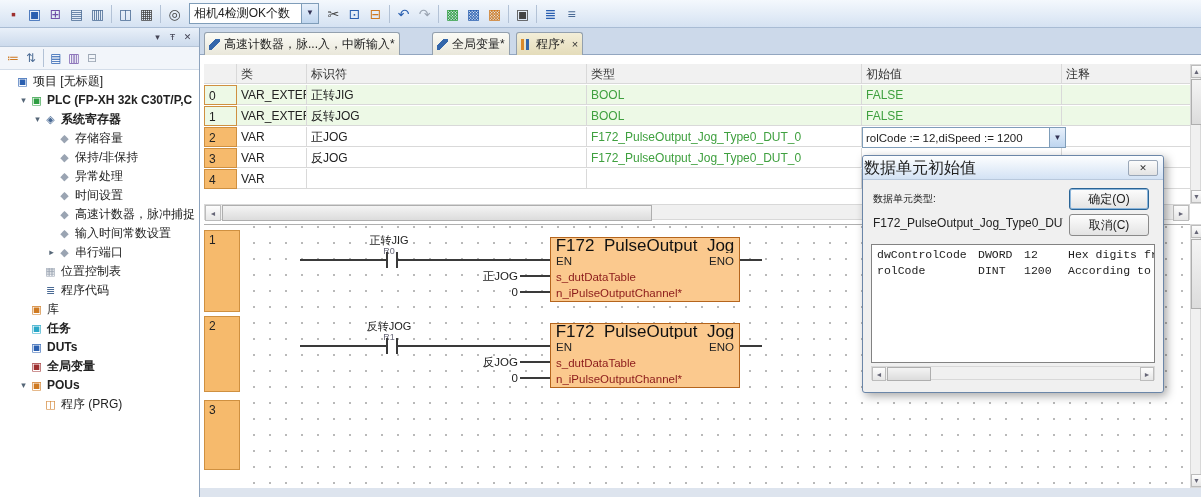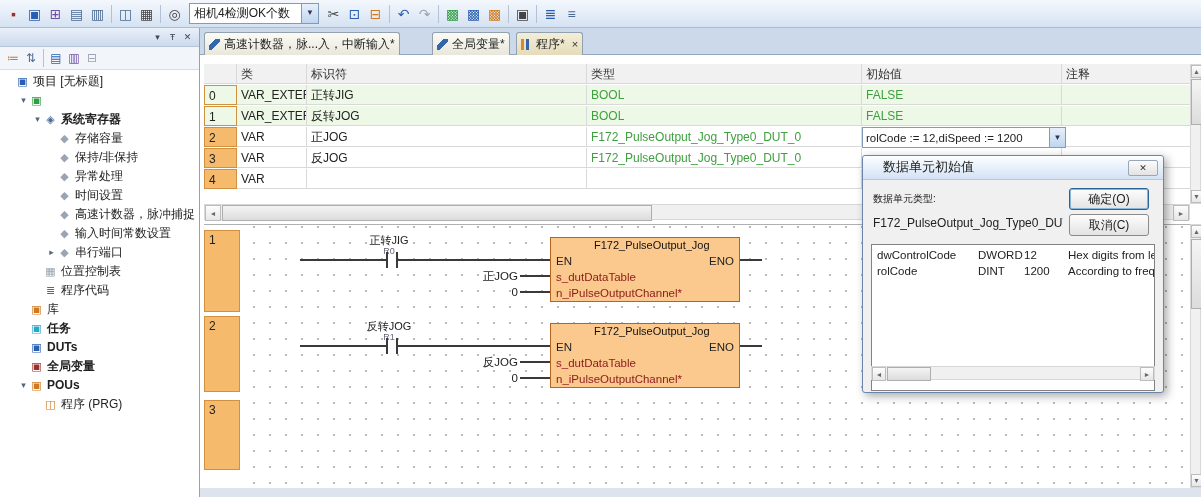--- a/index.html
+++ b/index.html
@@ -76,38 +76,38 @@
   .lgrid{position:absolute;left:36px;top:0;right:0;bottom:0;
     background-image:radial-gradient(circle,#b9b9b9 1px,transparent 1.3px);background-size:16px 16px;background-position:6px 10px;}
   .rnum{position:absolute;left:0;width:36px;background:#f6ba6c;border:1px solid #cf9040;box-sizing:border-box;
     font-size:12px;padding:2px 0 0 4px;}
   .wire{position:absolute;height:2px;background:#3a3a3a;}
   .contact{position:absolute;width:12px;height:16px;border-left:2px solid #3a3a3a;border-right:2px solid #3a3a3a;box-sizing:border-box;}
   .clabel{position:absolute;width:110px;text-align:center;font-size:11px;height:12px;line-height:12px;white-space:nowrap;}
   .caddr{position:absolute;width:110px;text-align:center;font-size:9px;color:#667;height:10px;line-height:10px;}
   .inlbl{position:absolute;width:84px;text-align:right;font-size:11.5px;height:14px;line-height:14px;white-space:nowrap;}
   .fblock{position:absolute;width:190px;background:#fbc98e;border:1px solid #b5651d;box-sizing:border-box;}
-  .fb-title{height:15px;line-height:15px;font-size:11px;color:#111;white-space:nowrap;overflow:hidden;padding-left:43px;}
+  .fb-title{height:15px;line-height:15px;text-align:center;font-size:17px;color:#111;white-space:nowrap;overflow:hidden;}
   .fb-row{height:16px;line-height:16px;font-size:11.5px;padding:0 5px;position:relative;white-space:nowrap;}
   .fb-eno{position:absolute;right:5px;top:0;}
   .maroon{color:#8b1a1a;}
 
   
   .dialog{left:862px;top:155px;width:300px;height:236px;background:#f0f0f0;border:1px solid #6b86a8;border-radius:3px;
     box-shadow:3px 3px 10px rgba(0,0,0,.35);z-index:50;}
   .dlg-title{position:absolute;left:0;top:0;width:100%;height:24px;background:linear-gradient(#fdfeff,#d3e2f4);
-    border-bottom:1px solid #b8c8dc;border-radius:3px 3px 0 0;line-height:24px;padding-left:20px;font-size:13px;box-sizing:border-box;font-family:Liberation Mono, monospace;}
+    border-bottom:1px solid #b8c8dc;border-radius:3px 3px 0 0;line-height:24px;padding-left:1px;font-size:16px;box-sizing:border-box;}
   .dlg-close{position:absolute;right:5px;top:4px;width:30px;height:16px;background:linear-gradient(#fcfcfc,#e3e3e3);
     border:1px solid #9aa7b8;border-radius:2px;font-size:9px;line-height:14px;text-align:center;color:#333;box-sizing:border-box;}
   .dlg-label{position:absolute;left:10px;top:36px;font-size:10px;}
   .dlg-value{position:absolute;left:10px;top:60px;width:190px;font-size:12px;white-space:nowrap;overflow:hidden;}
   .btn{position:absolute;left:206px;width:80px;height:22px;background:linear-gradient(#fdfdfd,#e3e3e3);
     border:1px solid #8a8a8a;border-radius:3px;font-size:12px;text-align:center;line-height:20px;box-sizing:border-box;}
   .btn.default{border:1px solid #2a6496;box-shadow:inset 0 0 0 1px #89b4da;}
-  .listbox{position:absolute;left:8px;top:88px;width:284px;height:147px;background:#fff;border:1px solid #828282;box-sizing:border-box;overflow:hidden;}
+  .listbox{position:absolute;left:8px;top:88px;width:284px;height:119px;background:#fff;border:1px solid #828282;box-sizing:border-box;overflow:hidden;font-family:Liberation Mono, monospace;}
   .lrow{position:absolute;left:0;width:100%;height:16px;line-height:16px;font-size:11.5px;white-space:nowrap;}
   .lrow span{position:absolute;top:0;overflow:hidden;white-space:nowrap;}
   .ln{left:5px;width:100px;} .lt{left:106px;width:46px;} .lv{left:152px;width:42px;} .lc{left:196px;width:86px;}
 </style>
 </head>
 <body>
 
 <div class="screen">
 
   <div class="abs top-toolbar">
@@ -158,20 +158,21 @@
     </div>
     <div class="tree">
       <div class="titem" style="padding-left:4px">
         <span class="texp"></span>
         <span class="ticon c-blue">▣</span>
         <span class="tlabel">项目 [无标题]</span>
       </div>
       <div class="titem" style="padding-left:18px">
         <span class="texp">▾</span>
         <span class="ticon c-green">▣</span>
+        <span class="tlabel bold">PLC (FP-XH 32k C30T/P,C</span>
       </div>
       <div class="titem" style="padding-left:32px">
         <span class="texp">▾</span>
         <span class="ticon c-steel">◈</span>
         <span class="tlabel bold">系统寄存器</span>
       </div>
       <div class="titem" style="padding-left:46px">
         <span class="texp"></span>
         <span class="ticon c-gray">◆</span>
         <span class="tlabel">存储容量</span>

